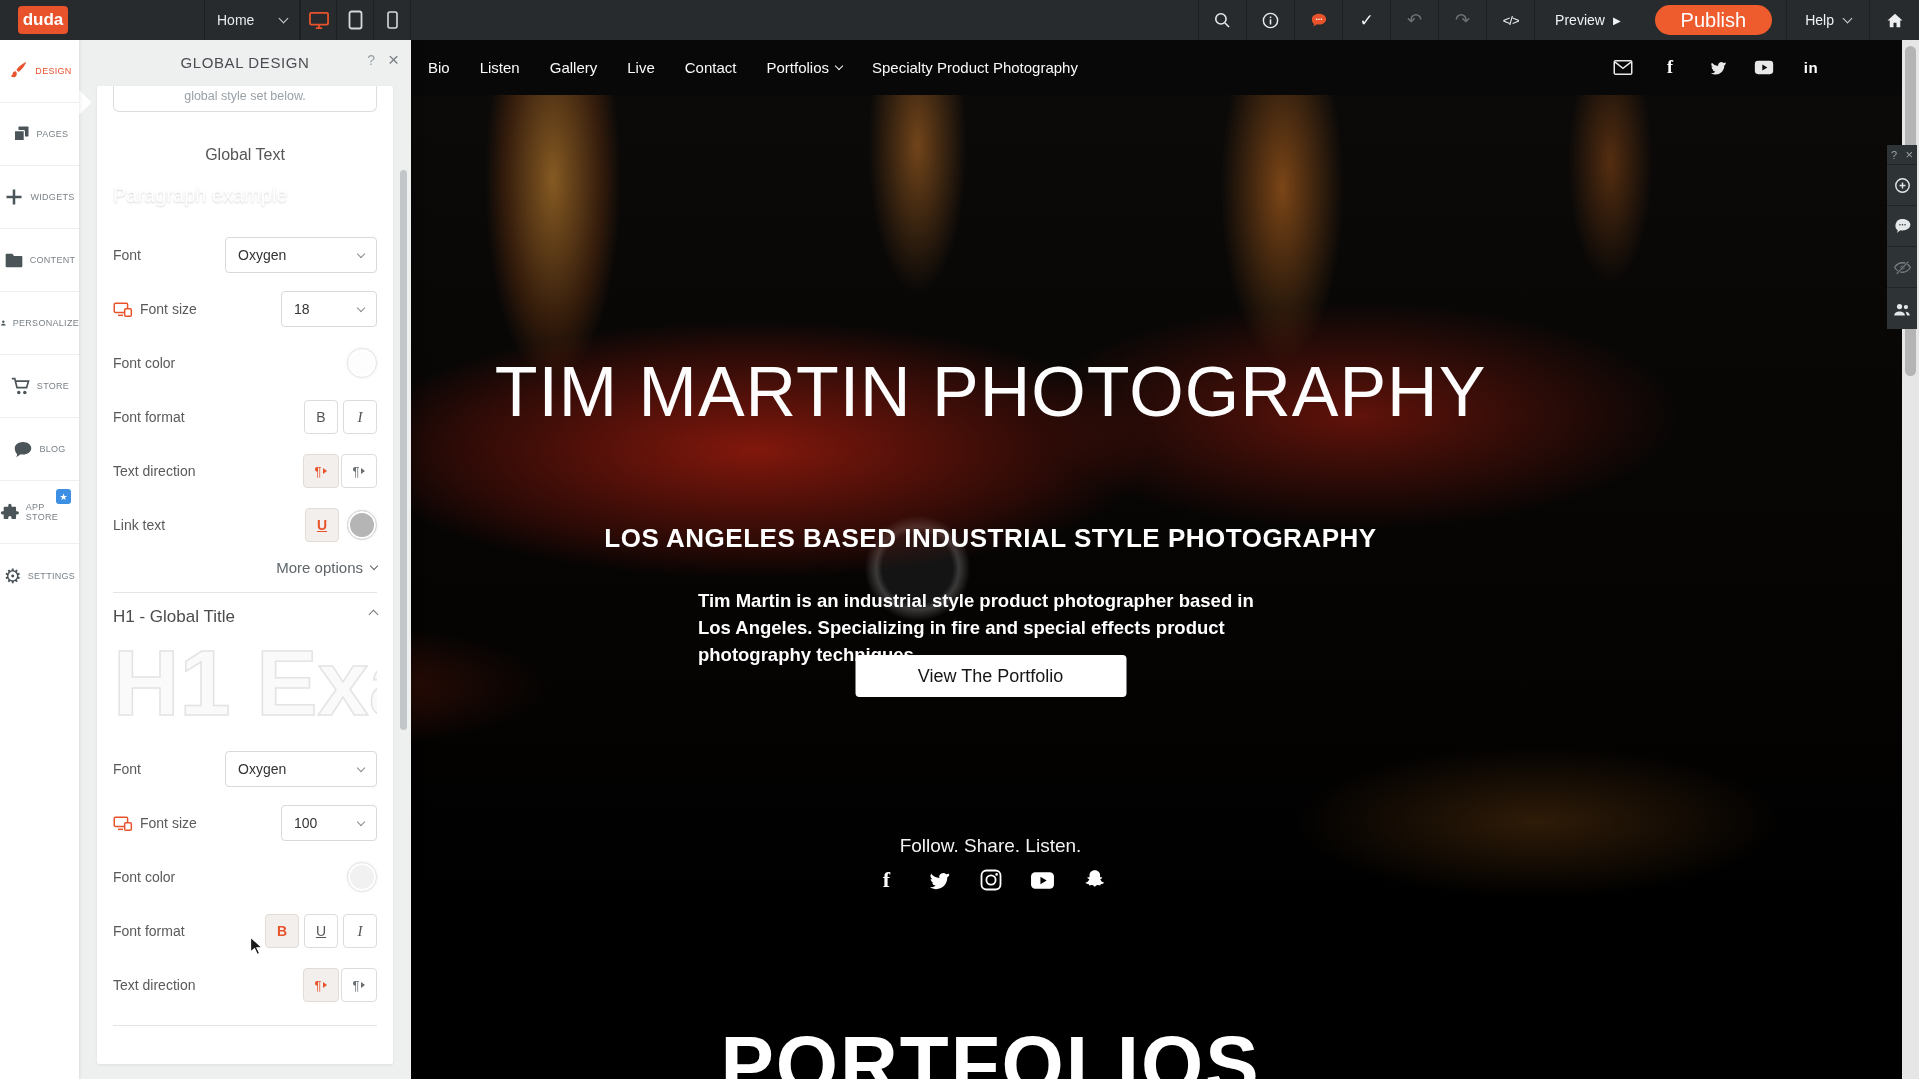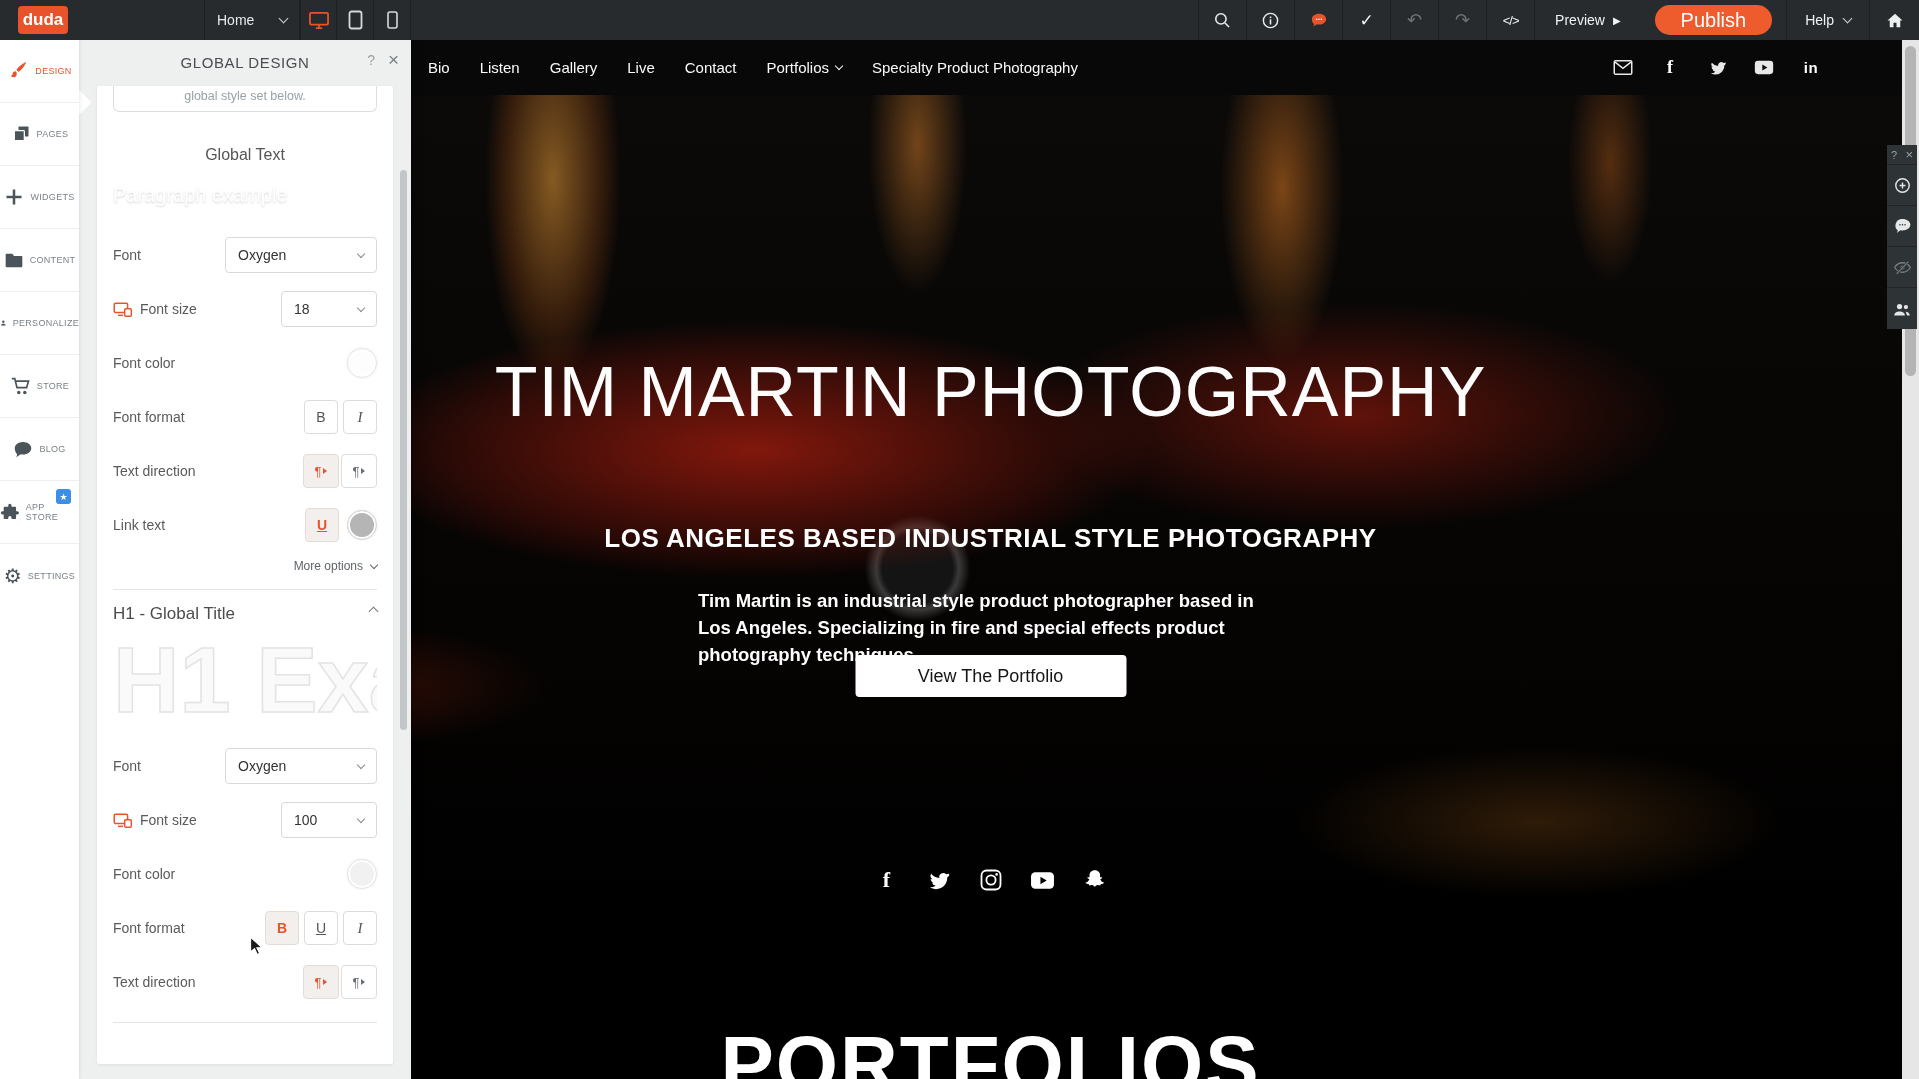--- a/index.html
+++ b/index.html
@@ -124,21 +124,21 @@
              align-items:center; justify-content:center; font-size:14px; color:#555; cursor:pointer; }
   .fmt-btn.italic { font-style:italic; font-family:"Liberation Serif",serif; font-size:15px; }
   .fmt-btn.active { background:#f2efec; border-color:#e3dcd6; color:#e8532c; font-weight:bold; }
   .fmt-btn.underline span { text-decoration:underline; }
   .dir-group { display:flex; gap:2px; }
   .dir-btn { width:36px; height:34px; background:#fff; border:1px solid #dcdcdc; border-radius:4px; display:flex;
              align-items:center; justify-content:center; font-size:13px; color:#6a6f73; cursor:pointer; }
   .dir-btn.active { background:#f2efec; border-color:#e3dcd6; color:#e8532c; }
   .dir-arrow { width:0; height:0; border-top:3px solid transparent; border-bottom:3px solid transparent;
                border-left:4px solid currentColor; margin-left:2px; }
-  .more-options { margin-top:16px; display:flex; justify-content:flex-end; align-items:center; gap:8px; font-size:12px;
+  .more-options { margin-top:16px; display:flex; justify-content:flex-end; align-items:center; gap:8px; font-size:15px;
                   color:#5f6569; cursor:pointer; }
   .pdivider { margin-top:16px; border-top:1px solid #e4e4e4; }
   .h1row { margin-top:14px; display:flex; align-items:flex-start; justify-content:space-between; cursor:pointer; }
   .h1row .h1t { font-size:17px; color:#4c4c4c; }
   .chev-up { width:7px; height:7px; border-right:1.6px solid #777; border-bottom:1.6px solid #777;
              transform:rotate(-135deg); margin-top:4px; }
   .sample-h1 { margin-top:6px; height:100px; font-size:92px; font-weight:bold; color:#fafafa; white-space:nowrap;
                overflow:hidden; -webkit-text-stroke:1.5px #e3e3e3; line-height:100px; }
   .panel-scroll-thumb { position:absolute; right:4px; top:130px; width:7px; height:560px; background:#c3c6c8; border-radius:4px; }
 
@@ -346,20 +346,21 @@
 
     <div class="hero">
       <div class="hero-title">TIM MARTIN PHOTOGRAPHY</div>
       <div class="hero-subtitle">LOS ANGELES BASED INDUSTRIAL STYLE PHOTOGRAPHY</div>
       <div class="hero-body">
           <p>Tim Martin is an industrial style product photographer based in Los Angeles. Specializing in fire and special effects product photography techniques.</p>
         </div>
       <button class="hero-cta">
           <span>View The Portfolio</span>
         </button>
+      <div class="hero-tagline">Follow. Share. Listen.</div>
       <div class="hero-social">
         <span class="soc-btn fb-glyph" style="font-size:22px;">
             <span>f</span>
           </span>
         <span class="soc-btn">
             <svg width="25" height="22" viewBox="0 0 24 24">
               <path d="M23 5c-.8.4-1.7.7-2.6.8a4.4 4.4 0 0 0-7.5 4A12.4 12.4 0 0 1 4 5.2a4.4 4.4 0 0 0 1.4 5.9c-.7 0-1.4-.2-2-.6a4.4 4.4 0 0 0 3.5 4.3c-.6.2-1.3.2-2 .1a4.4 4.4 0 0 0 4.1 3A8.8 8.8 0 0 1 2.5 20 12.3 12.3 0 0 0 9.2 22c8 0 12.4-6.7 12.4-12.4v-.6c.8-.6 1.6-1.4 2.2-2.3z" fill="#fff"></path>
             </svg>
           </span>
         <span class="soc-btn">

